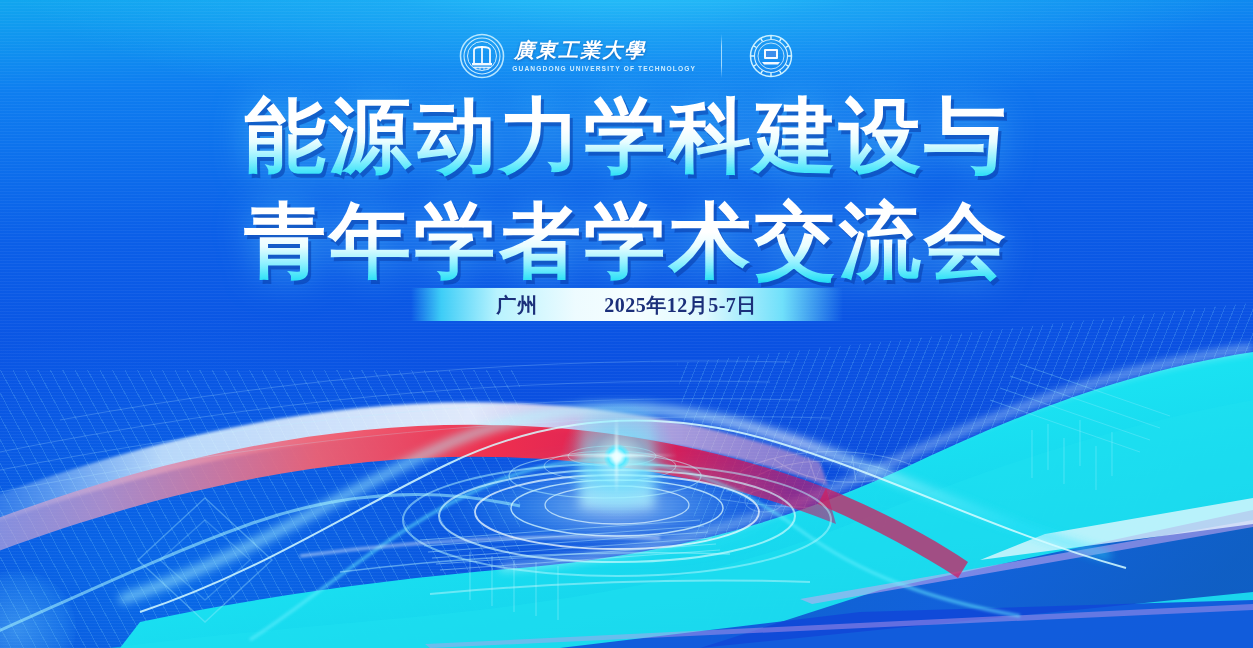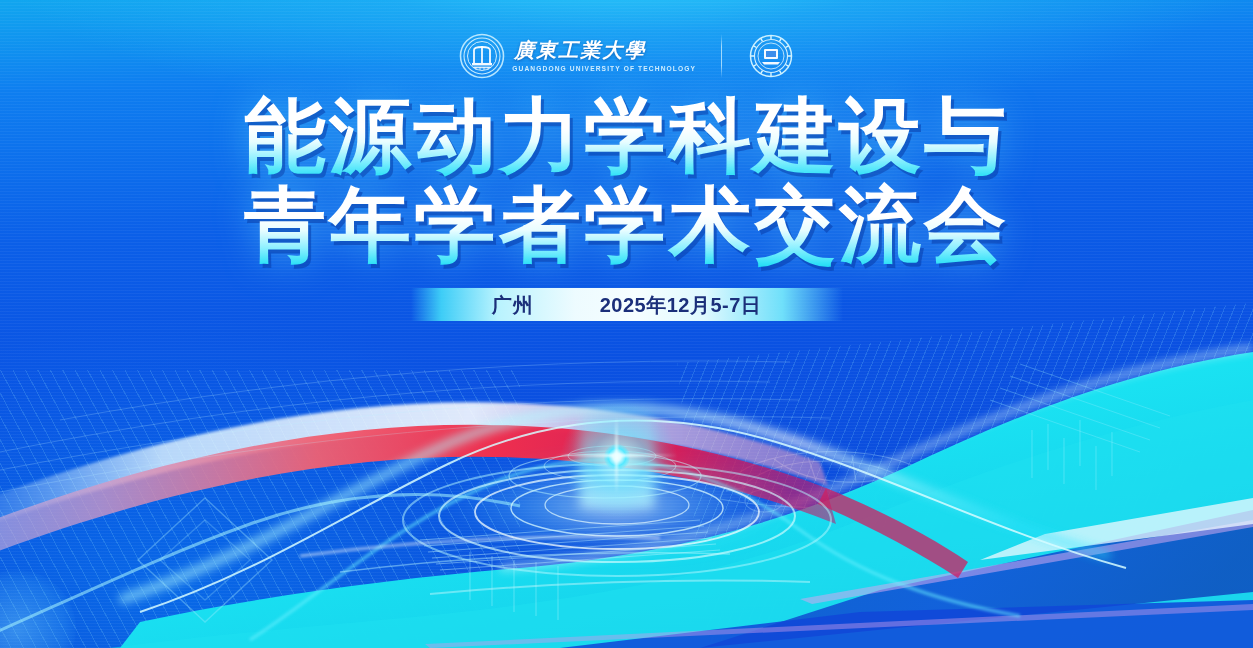--- a/index.html
+++ b/index.html
@@ -66,21 +66,21 @@
   .title-line{
     font-family:"Liberation Sans","DejaVu Sans",sans-serif;
     font-size:82px; font-weight:900; line-height:1.08;
     letter-spacing:3px;
     background:linear-gradient(180deg,#ffffff 0%,#ffffff 40%,#e8fdff 56%,#8df0ff 76%,#35e2f8 93%,#18d6f2 100%);
     -webkit-background-clip:text; background-clip:text;
     -webkit-text-fill-color:transparent; color:transparent;
     filter:drop-shadow(3px 4px 0px rgba(8,60,170,.55)) drop-shadow(0 0 18px rgba(120,245,255,.35));
     white-space:nowrap;
   }
-  .title-line + .title-line{ margin-top:0; }
+  .title-line + .title-line{ margin-top:16px; }
 
   
   .info-bar-wrap{
     position:absolute; top:288px; left:0; right:0;
     display:flex; justify-content:center; z-index:30;
   }
   .info-bar{
     position:relative;
     width:432px; height:33px;
     display:flex; align-items:center; justify-content:center; gap:66px;
@@ -91,21 +91,21 @@
         rgba(240,253,255,.99) 38%,
         rgba(246,254,255,1) 52%,
         rgba(225,251,255,.99) 68%,
         rgba(120,235,252,.92) 86%,
         rgba(30,190,235,0) 100%);
   }
   .info-city, .info-date{
     font-size:20px; font-weight:700; color:#1b2f7a;
     letter-spacing:1px; white-space:nowrap; line-height:1;
   }
-  .info-date{ letter-spacing:.5px; }
+  .info-date{ letter-spacing:.5px;font-family:Liberation Serif, serif; }
 
   
   .organizer{
     position:absolute; top:360px; left:0; right:0;
     text-align:center; z-index:30;
     font-size:23px; font-weight:700; color:#ffffff;
     letter-spacing:2px;
     text-shadow:0 2px 5px rgba(5,45,140,.55);
   }
 

